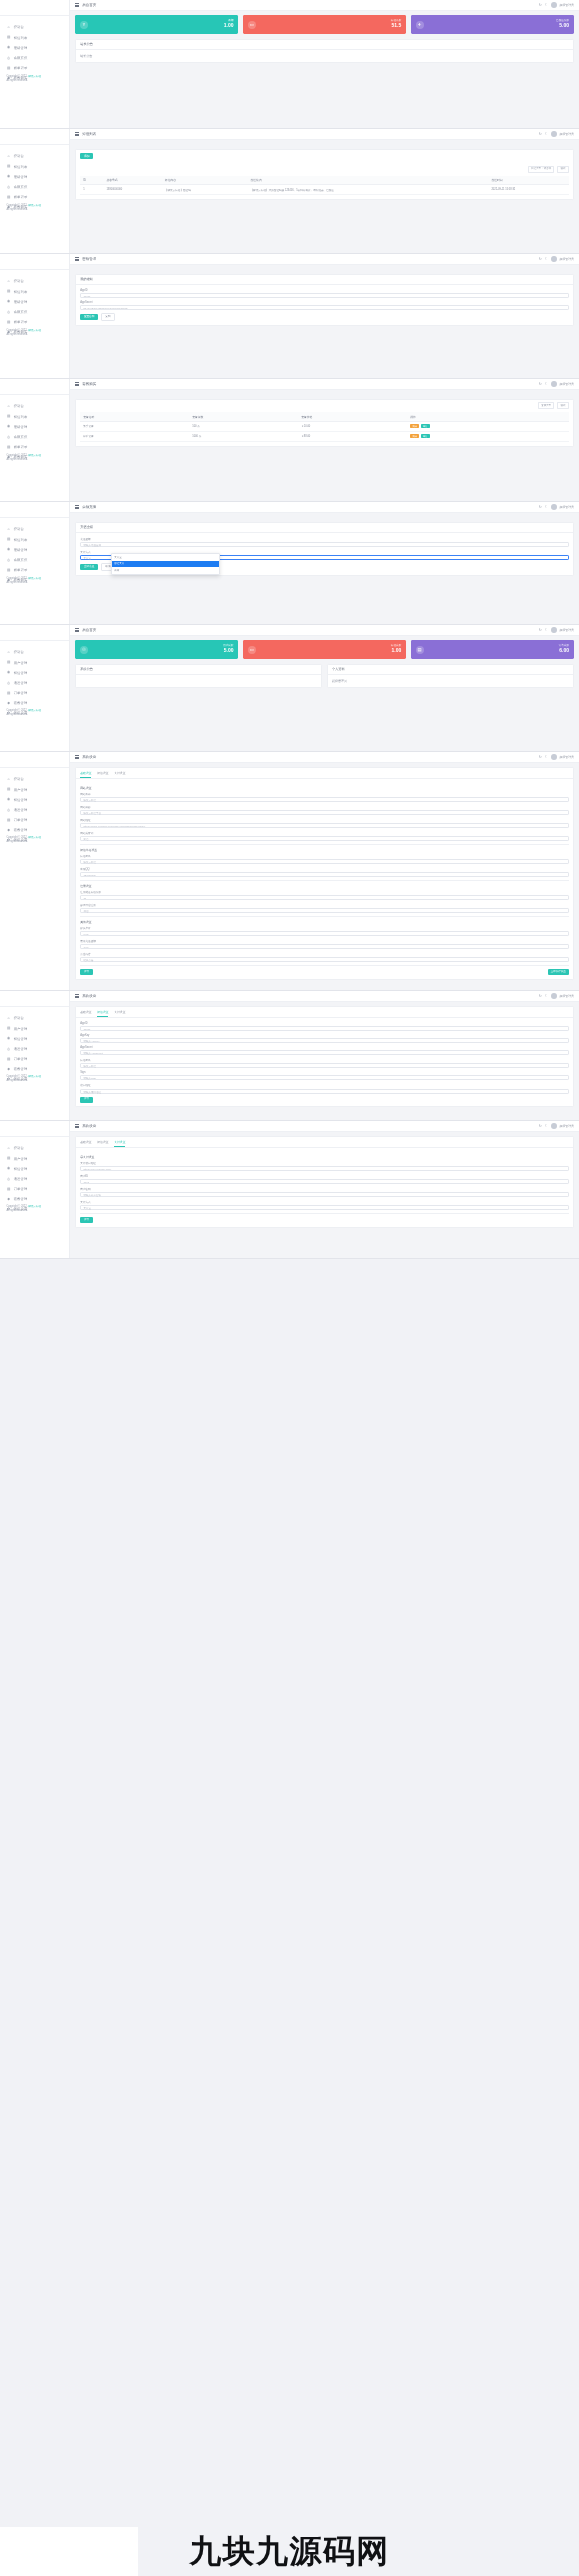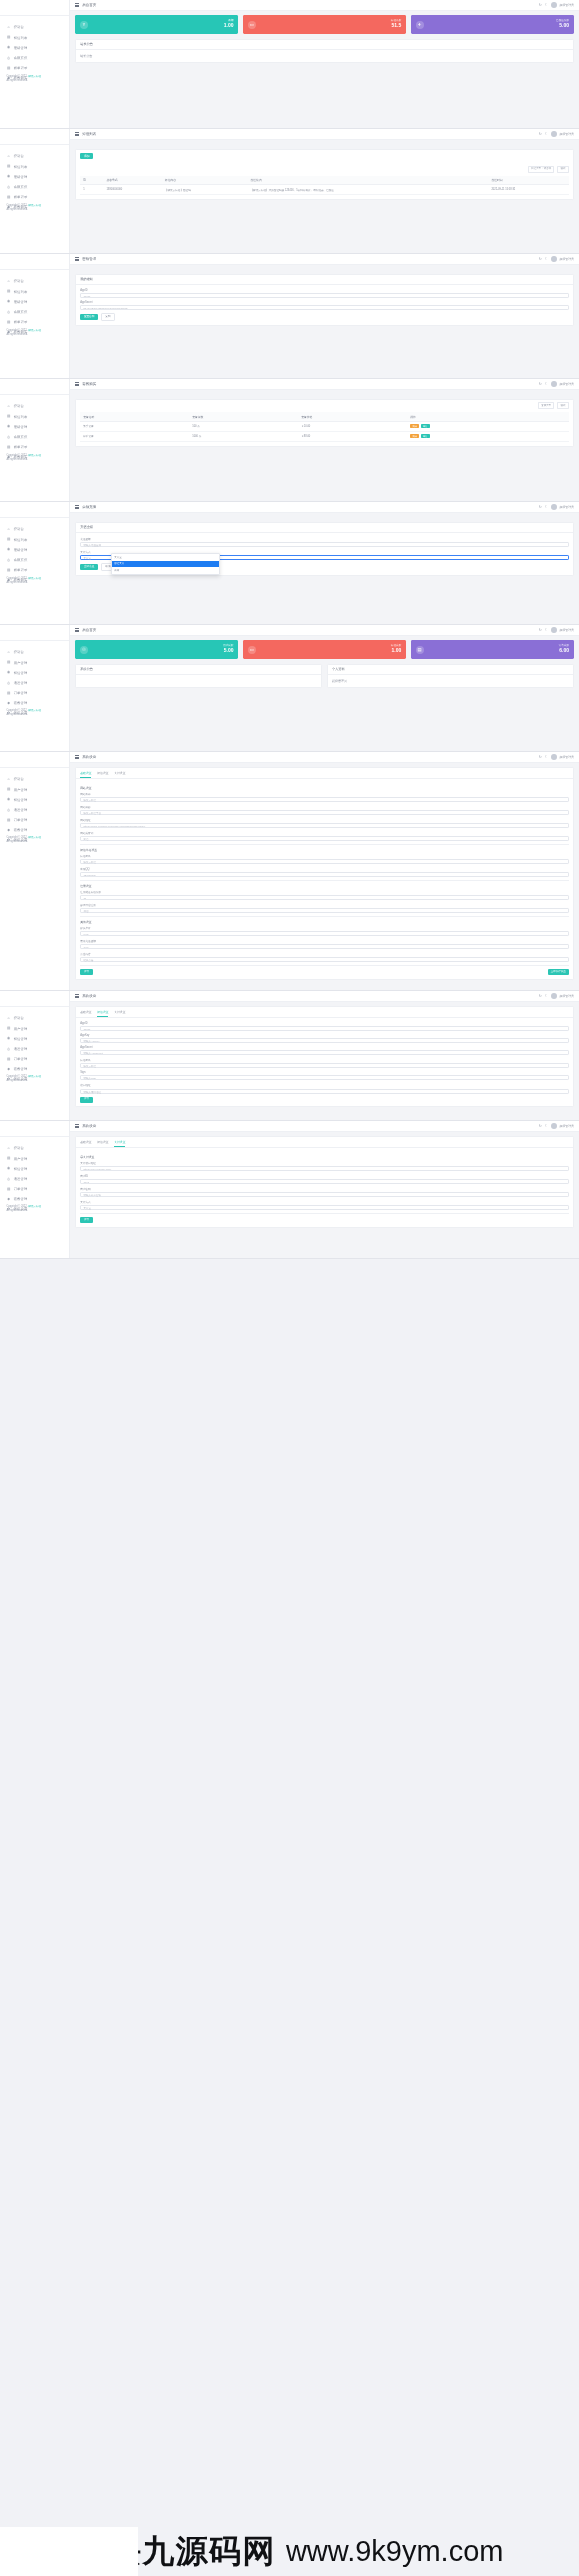--- a/index.html
+++ b/index.html
@@ -971,15 +971,14 @@
               </div><div class="hr"></div><span class="btn">保存</span></div>
           </div>
         </div>
       </div>
     </div>
   </div>
 
 <div class="wm">
   <div class="wm-pad"></div>
   <span class="wm-cn">九块九源码网</span>
-  <span class="wm-url">www.9k9ym.com</span>
 </div>
 
 
 </body></html>

